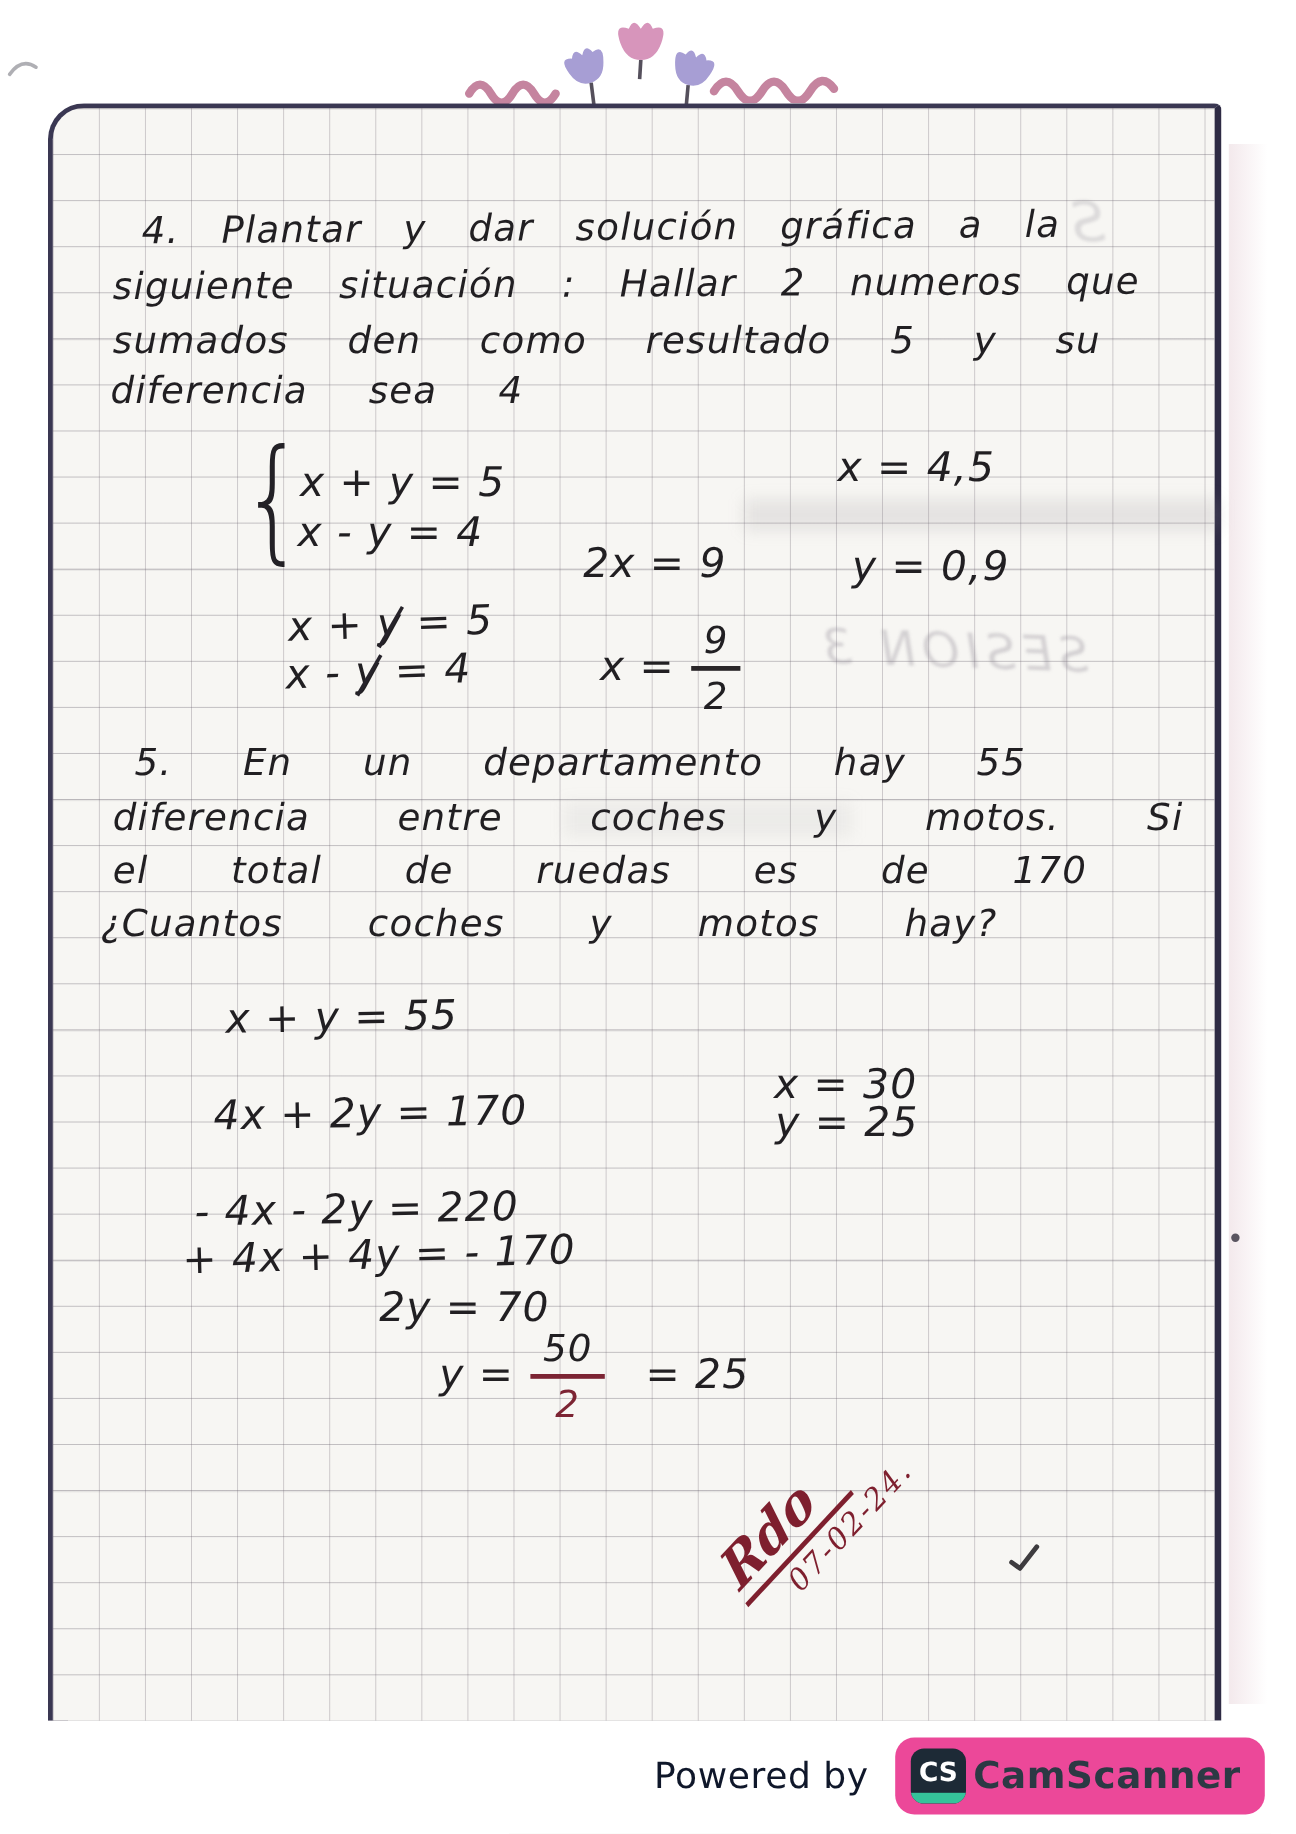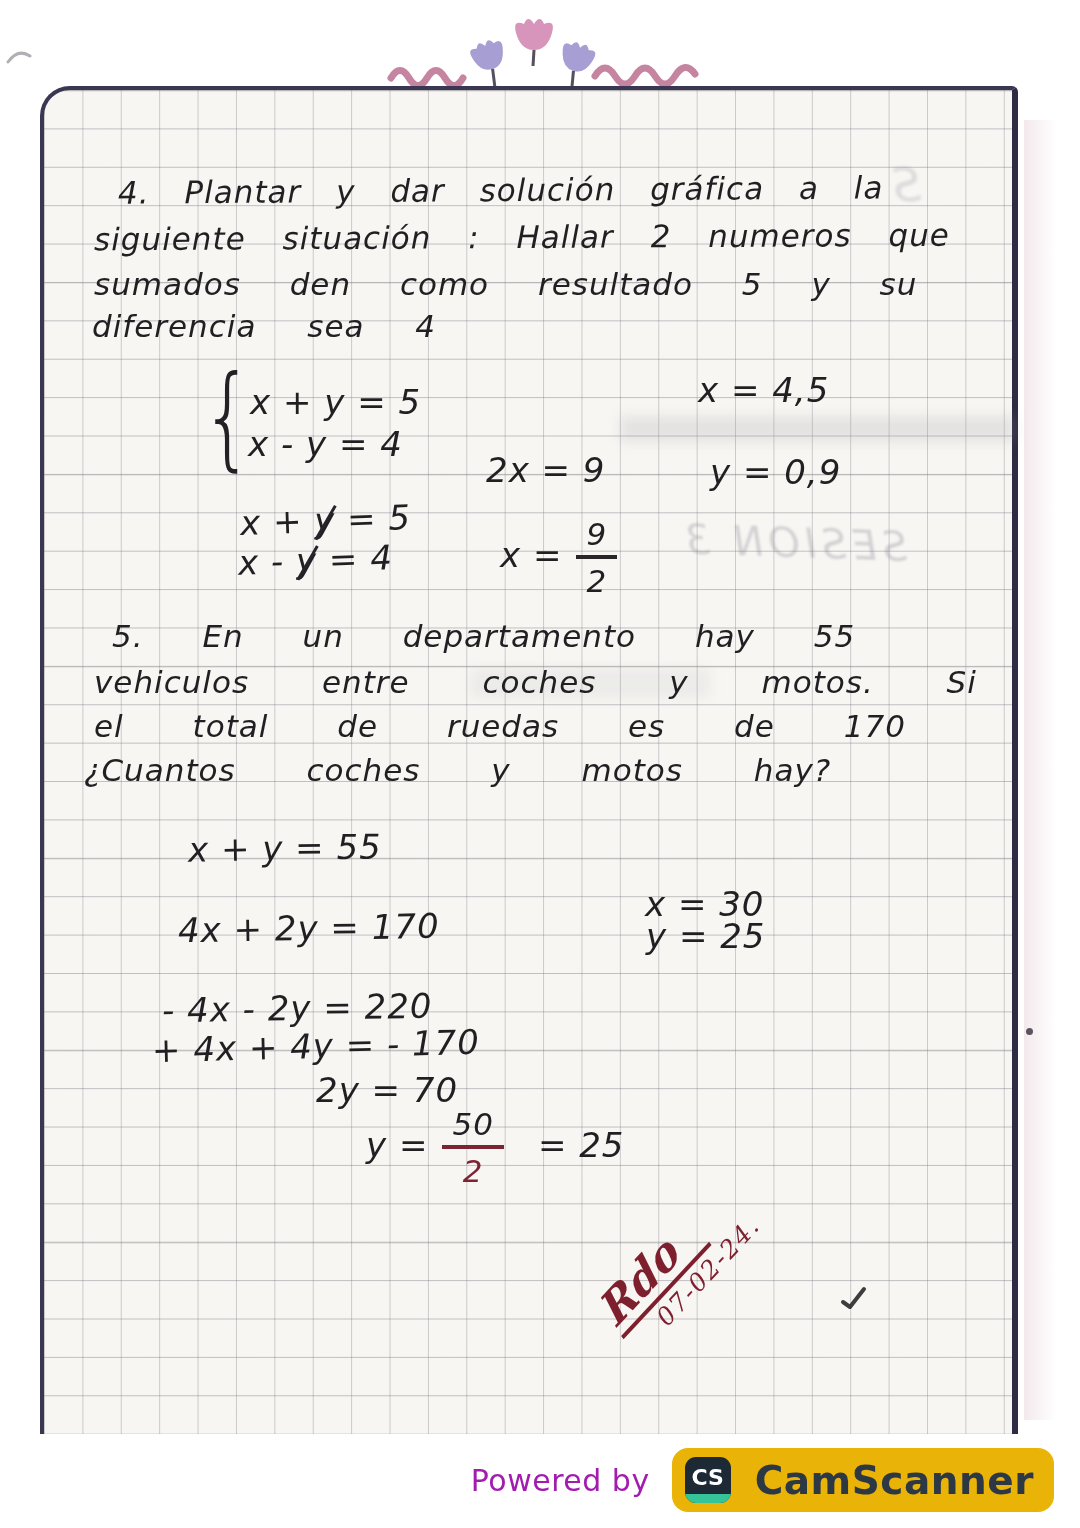--- a/index.html
+++ b/index.html
@@ -122,30 +122,30 @@
   .decor svg { position:absolute; }
   .sq-left  { left:4px;   top:48px; }
   .sq-right { left:208px; top:44px; }
   .fl-purple1 { left:86px;  top:22px; transform:rotate(-18deg); }
   .fl-pink    { left:126px; top:0px; }
   .fl-purple2 { left:168px; top:24px; transform:rotate(16deg); }
 
   
   .footer { position:absolute; top:1448px; right:26px;
             display:flex; align-items:center; gap:22px; }
-  .powered { font-size:30px; color:#a21caf; letter-spacing:0.5px; }
-  .cs-badge { display:flex; align-items:center; gap:24px;
-              background:#eab308; border-radius:16px; padding:9px 20px 9px 13px; }
+  .powered { font-size:30px; color:#0f172a; letter-spacing:0.5px; }
+  .cs-badge { display:flex; align-items:center; gap:6px;
+              background:#ec4899; border-radius:16px; padding:9px 20px 9px 13px; }
   .cs-logo { width:46px; height:46px; border-radius:11px; background:#1d2a36;
              position:relative; display:flex; align-items:center; justify-content:center;
              overflow:hidden; }
   .cs-logo-text { color:#ffffff; font-weight:700; font-size:22px; margin-top:-6px;
                   font-family:"DejaVu Sans", sans-serif; }
   .cs-logo-strip { position:absolute; bottom:0; left:0; right:0; height:9px; background:#35c39a; }
-  .cs-brand { font-size:39px; font-weight:700; color:#2c3944; letter-spacing:0.5px; }
+  .cs-brand { font-size:31px; font-weight:700; color:#2c3944; letter-spacing:0.5px; }
 </style>
 </head>
 <body>
 
 <div class="decor">
   <svg class="sq-left" width="92" height="26">
     <path d="M5 16 q9 -15 18 0 t18 0 t18 0 t18 0" fill="none" stroke="#c5849f" stroke-width="7" stroke-linecap="round"></path>
   </svg>
   <svg class="fl-purple1" width="48" height="62">
     <path d="M9 20 Q4 5 15 9 Q19 0 24 9 Q29 0 33 9 Q44 5 39 20 Q35 33 24 33 Q13 33 9 20Z" fill="#a79ed4"></path>
@@ -198,21 +198,21 @@
   <span>x -</span>
   <span class="crossed">y</span>
   <span> = 4</span>
 </div>
 
 <div class="eq xfrac">
   <span>x =</span><span class="frac"><span class="num">9</span><span class="bar"></span><span class="den">2</span></span>
 </div>
 
 <div class="hand p5l1">5. En un departamento hay 55</div>
-<div class="hand p5l2">vehiculos entre coches y motos. Si</div>
+<div class="hand p5l2">diferencia entre coches y motos. Si</div>
 <div class="hand p5l3">el total de ruedas es de 170</div>
 <div class="hand p5l4">¿Cuantos coches y motos hay?</div>
 
 <div class="eq w5eq1">x + y = 55</div>
 <div class="eq w5solx">x = 30</div>
 <div class="eq w5eq2">4x + 2y = 170</div>
 <div class="eq w5soly">y = 25</div>
 <div class="eq w5el1">- 4x - 2y = 220</div>
 <div class="eq w5el2">+ 4x + 4y = - 170</div>
 <div class="eq w5twoy">2y = 70</div>

